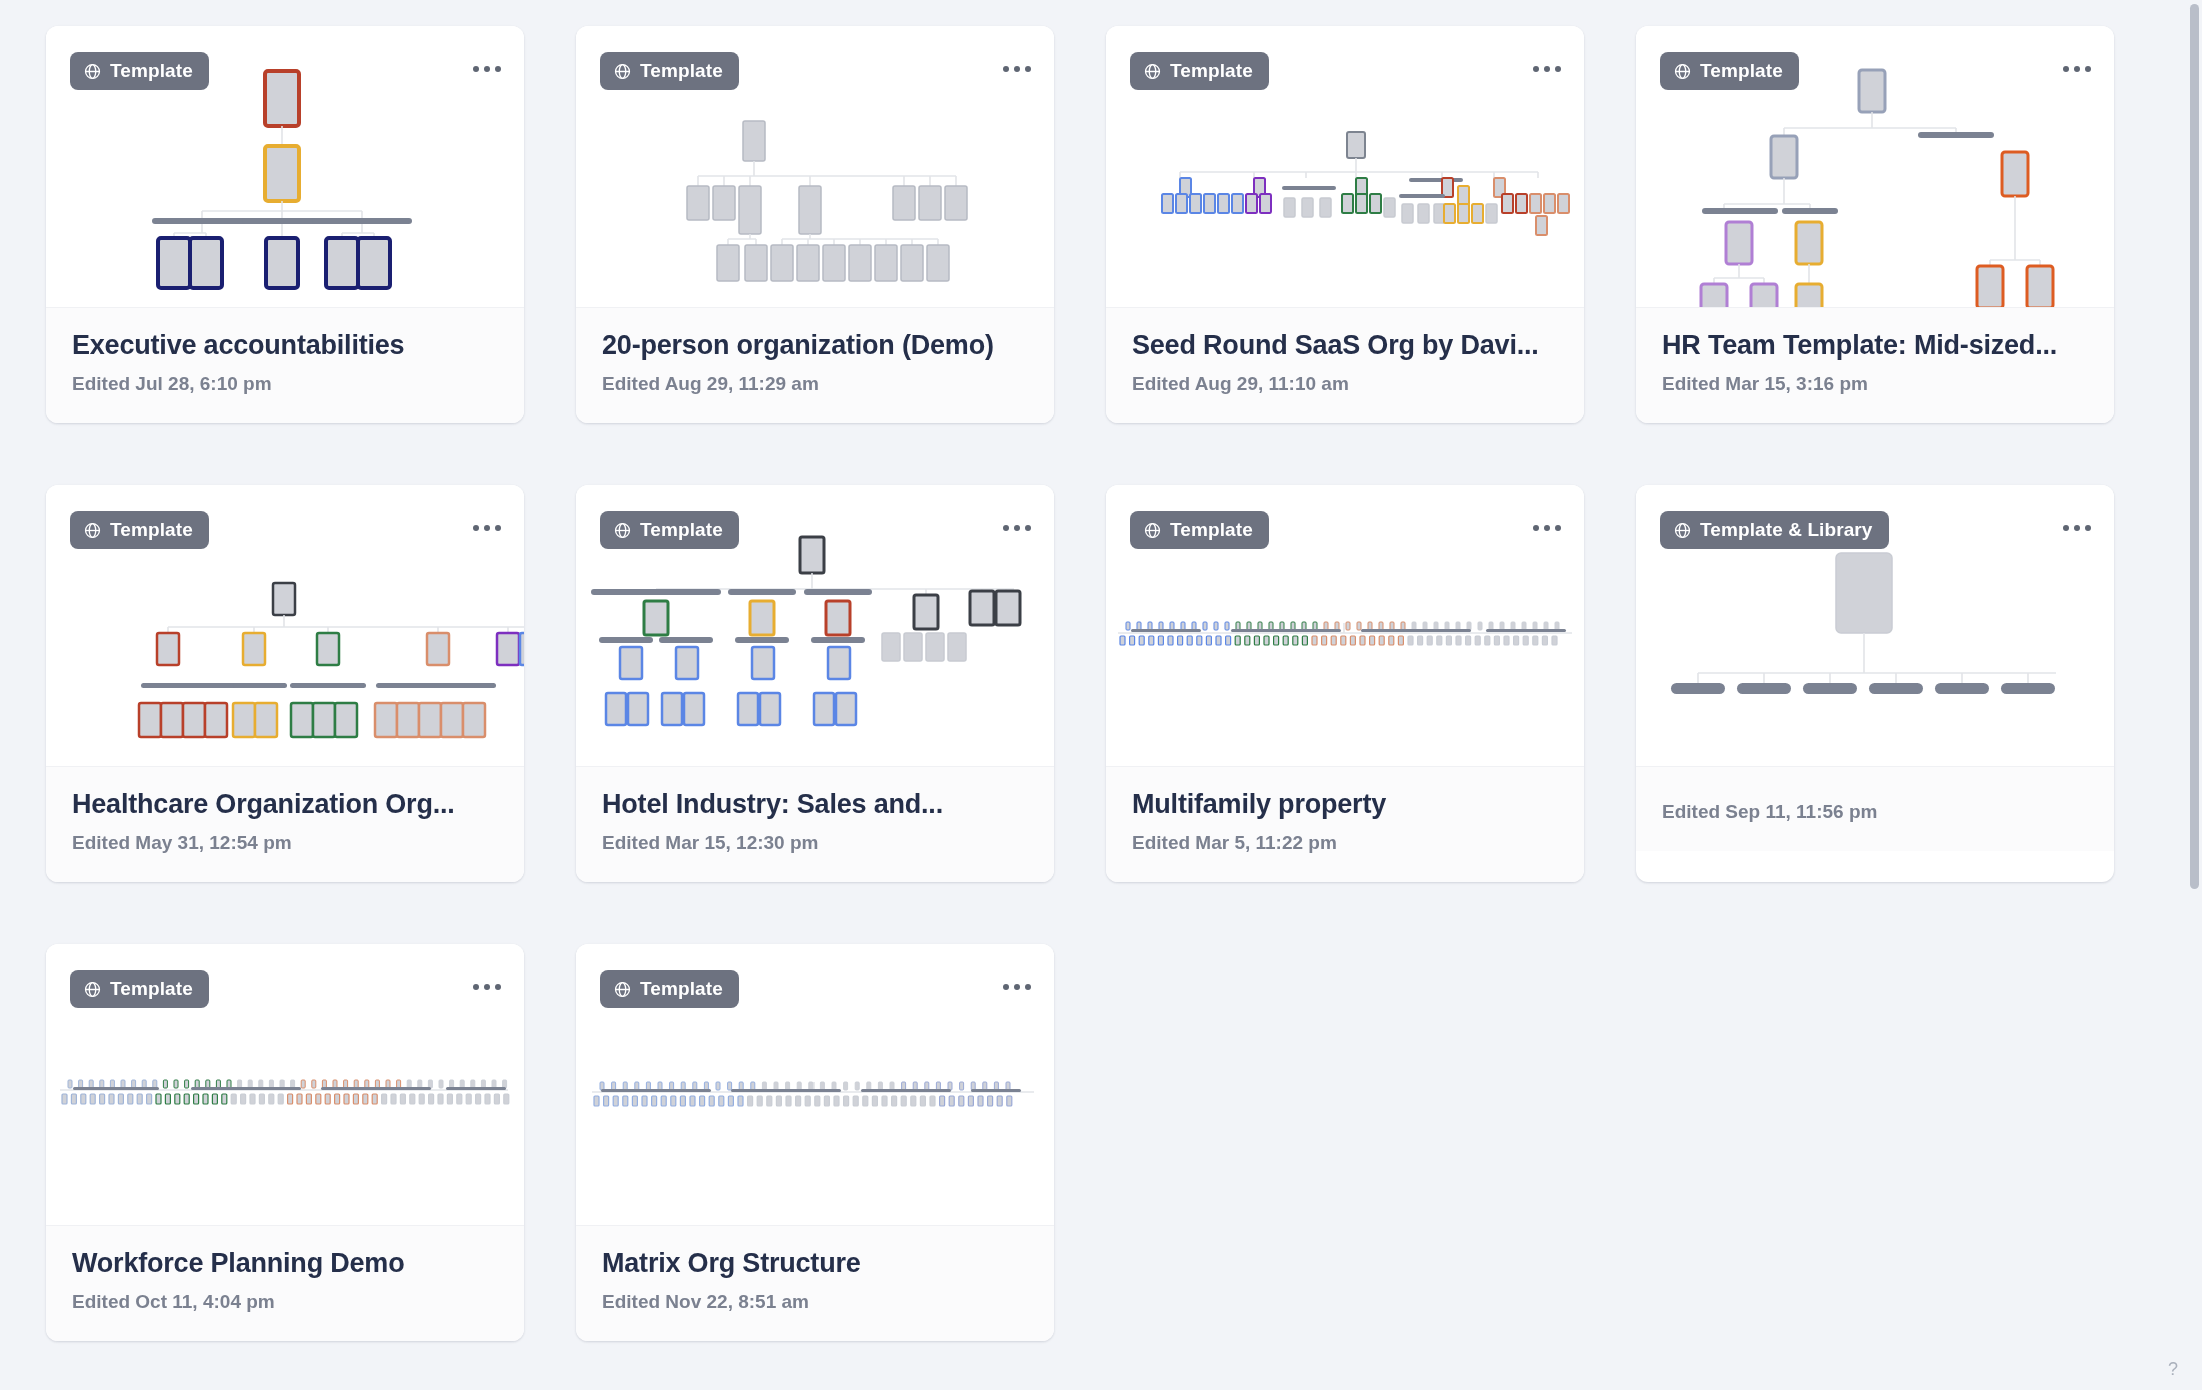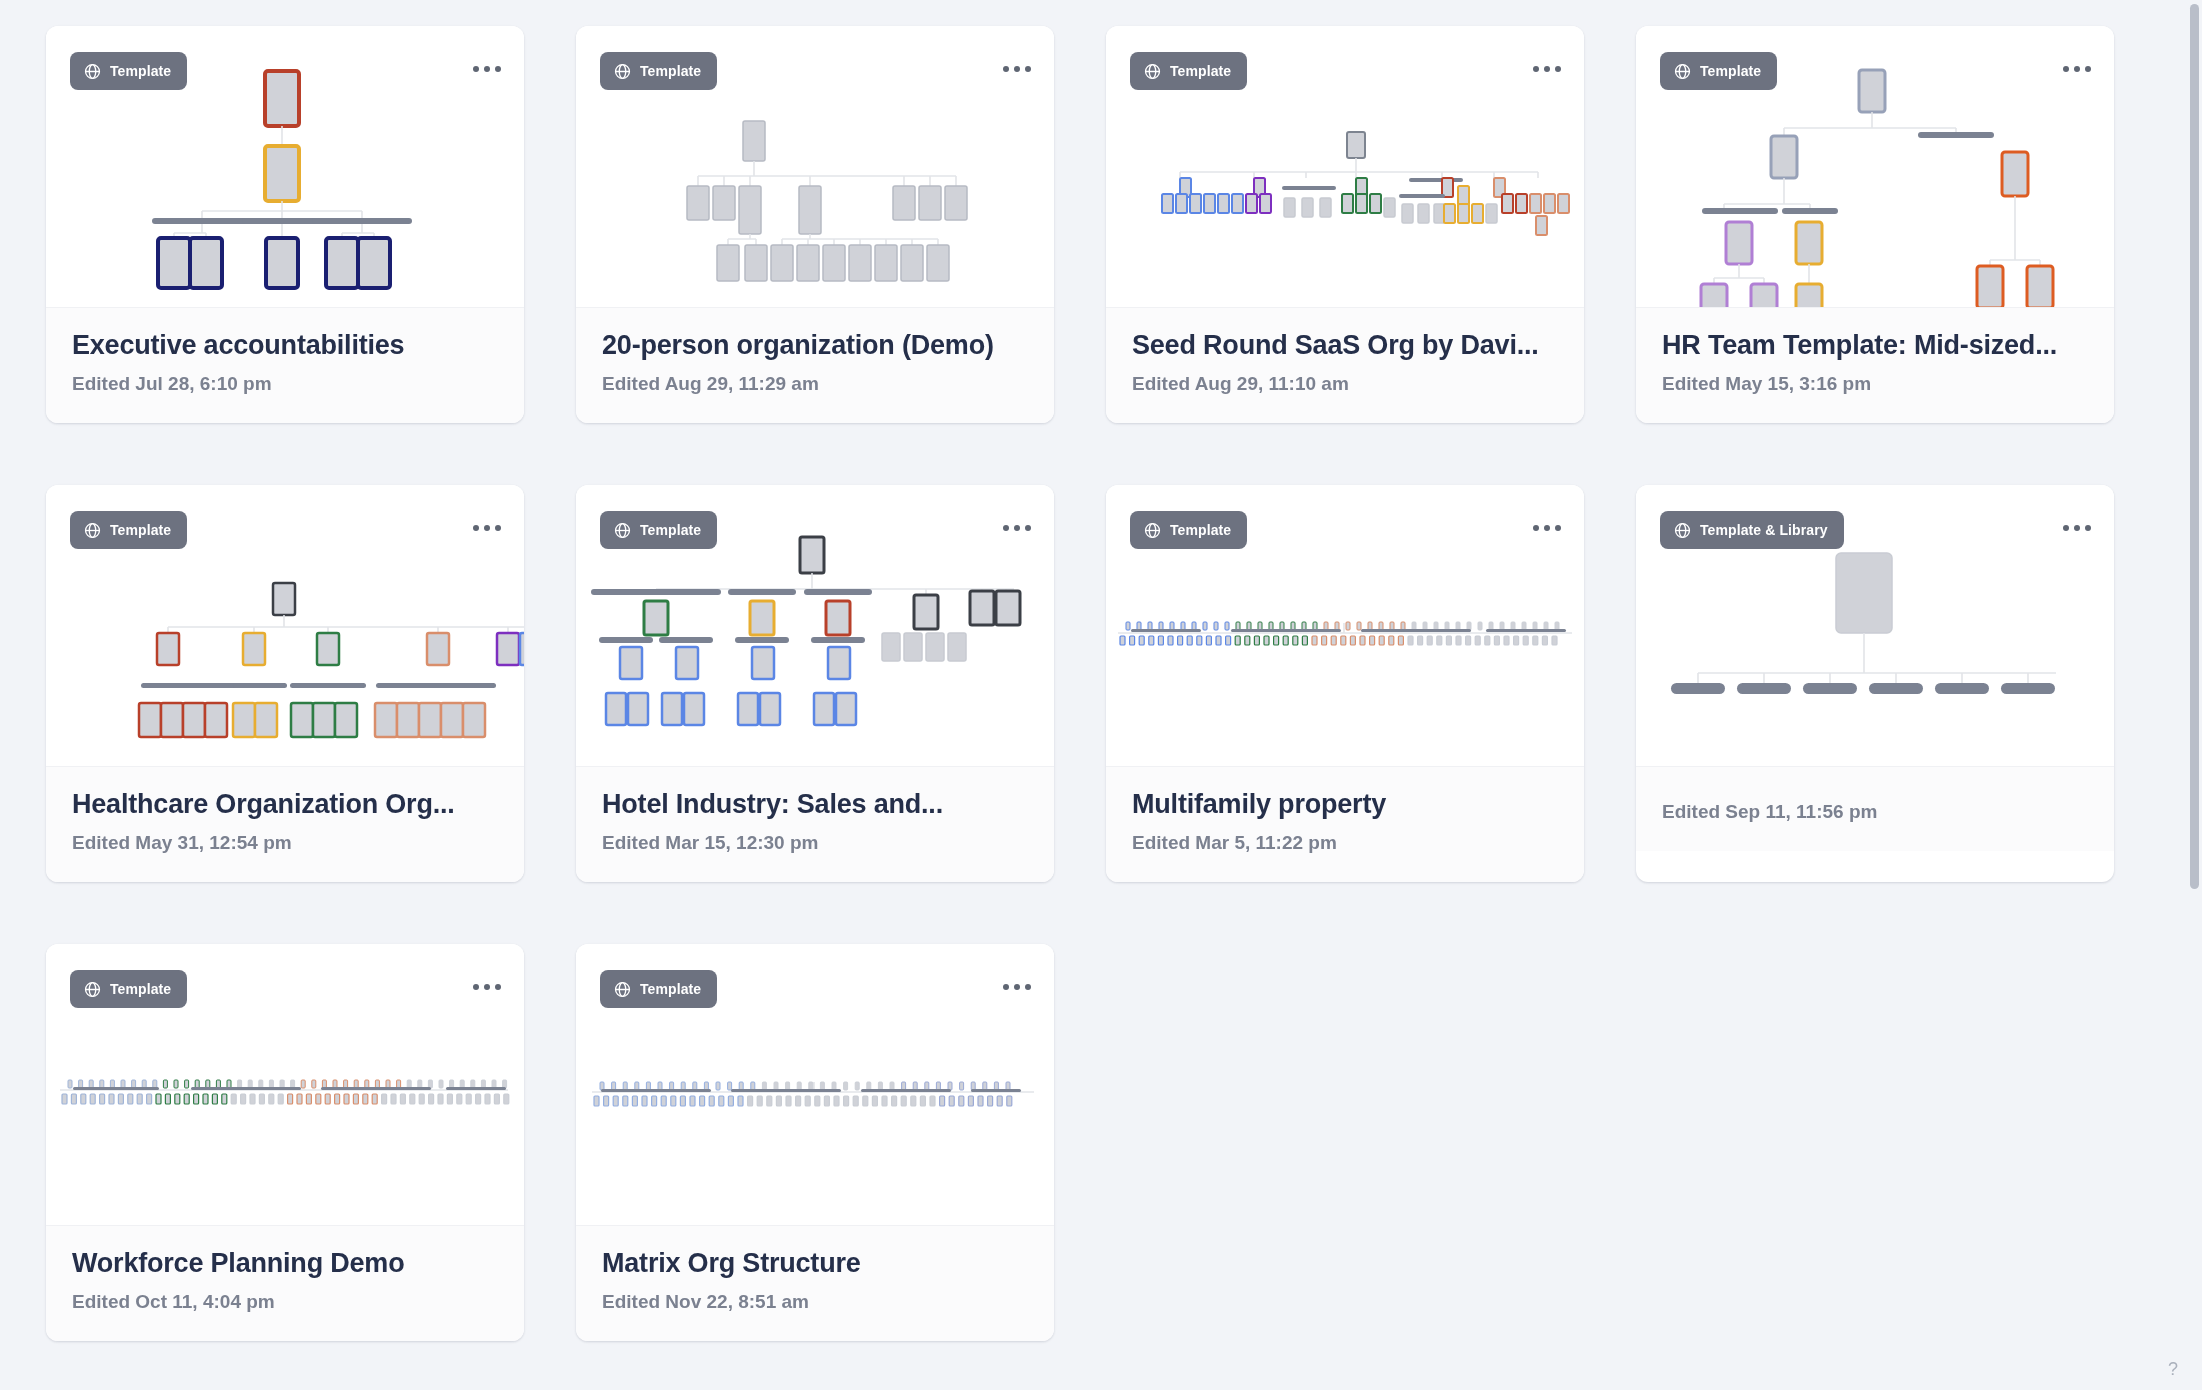--- a/index.html
+++ b/index.html
@@ -42,21 +42,21 @@
     position: absolute;
     left: 24px; top: 26px;
     height: 38px;
     display: inline-flex;
     align-items: center;
     gap: 8px;
     padding: 0 16px 0 13px;
     background: #6d7280;
     color: #ffffff;
     border-radius: 8px;
-    font-size: 14px;
+    font-size: 19px;
     font-weight: 700;
     letter-spacing: .1px;
     white-space: nowrap;
     z-index: 3;
   }
   .badge .globe { display: block; width: 19px; height: 19px; }
 
   .dots {
     position: absolute;
     right: 16px; top: 22px;
@@ -342,21 +342,21 @@
             <span>Template</span>
           </div>
           <div class="dots">
             <i></i>
             <i></i>
             <i></i>
           </div>
         </div>
         <div class="meta">
           <div class="card-title">HR Team Template: Mid-sized...</div>
-          <div class="card-sub">Edited May 15, 3:16 pm</div>
+          <div class="card-sub">Edited Mar 15, 3:16 pm</div>
         </div>
       </div>
       <div class="card">
         <div class="thumb">
           <svg viewBox="0 0 478 281" width="100%" height="100%" preserveAspectRatio="xMidYMid meet" class="thumb-canvas">
             <rect x="227" y="98" width="22" height="32" rx="2" fill="#d0d2d8" stroke="#3b3f46" stroke-width="2.5"></rect>
             <line x1="238" y1="130" x2="238" y2="142" stroke="#e2e4e8" stroke-width="1.6"></line>
             <line x1="122" y1="142" x2="478" y2="142" stroke="#e2e4e8" stroke-width="1.6"></line>
             <line x1="122" y1="142" x2="122" y2="148" stroke="#e2e4e8" stroke-width="1.6"></line>
             <line x1="208" y1="142" x2="208" y2="148" stroke="#e2e4e8" stroke-width="1.6"></line>

